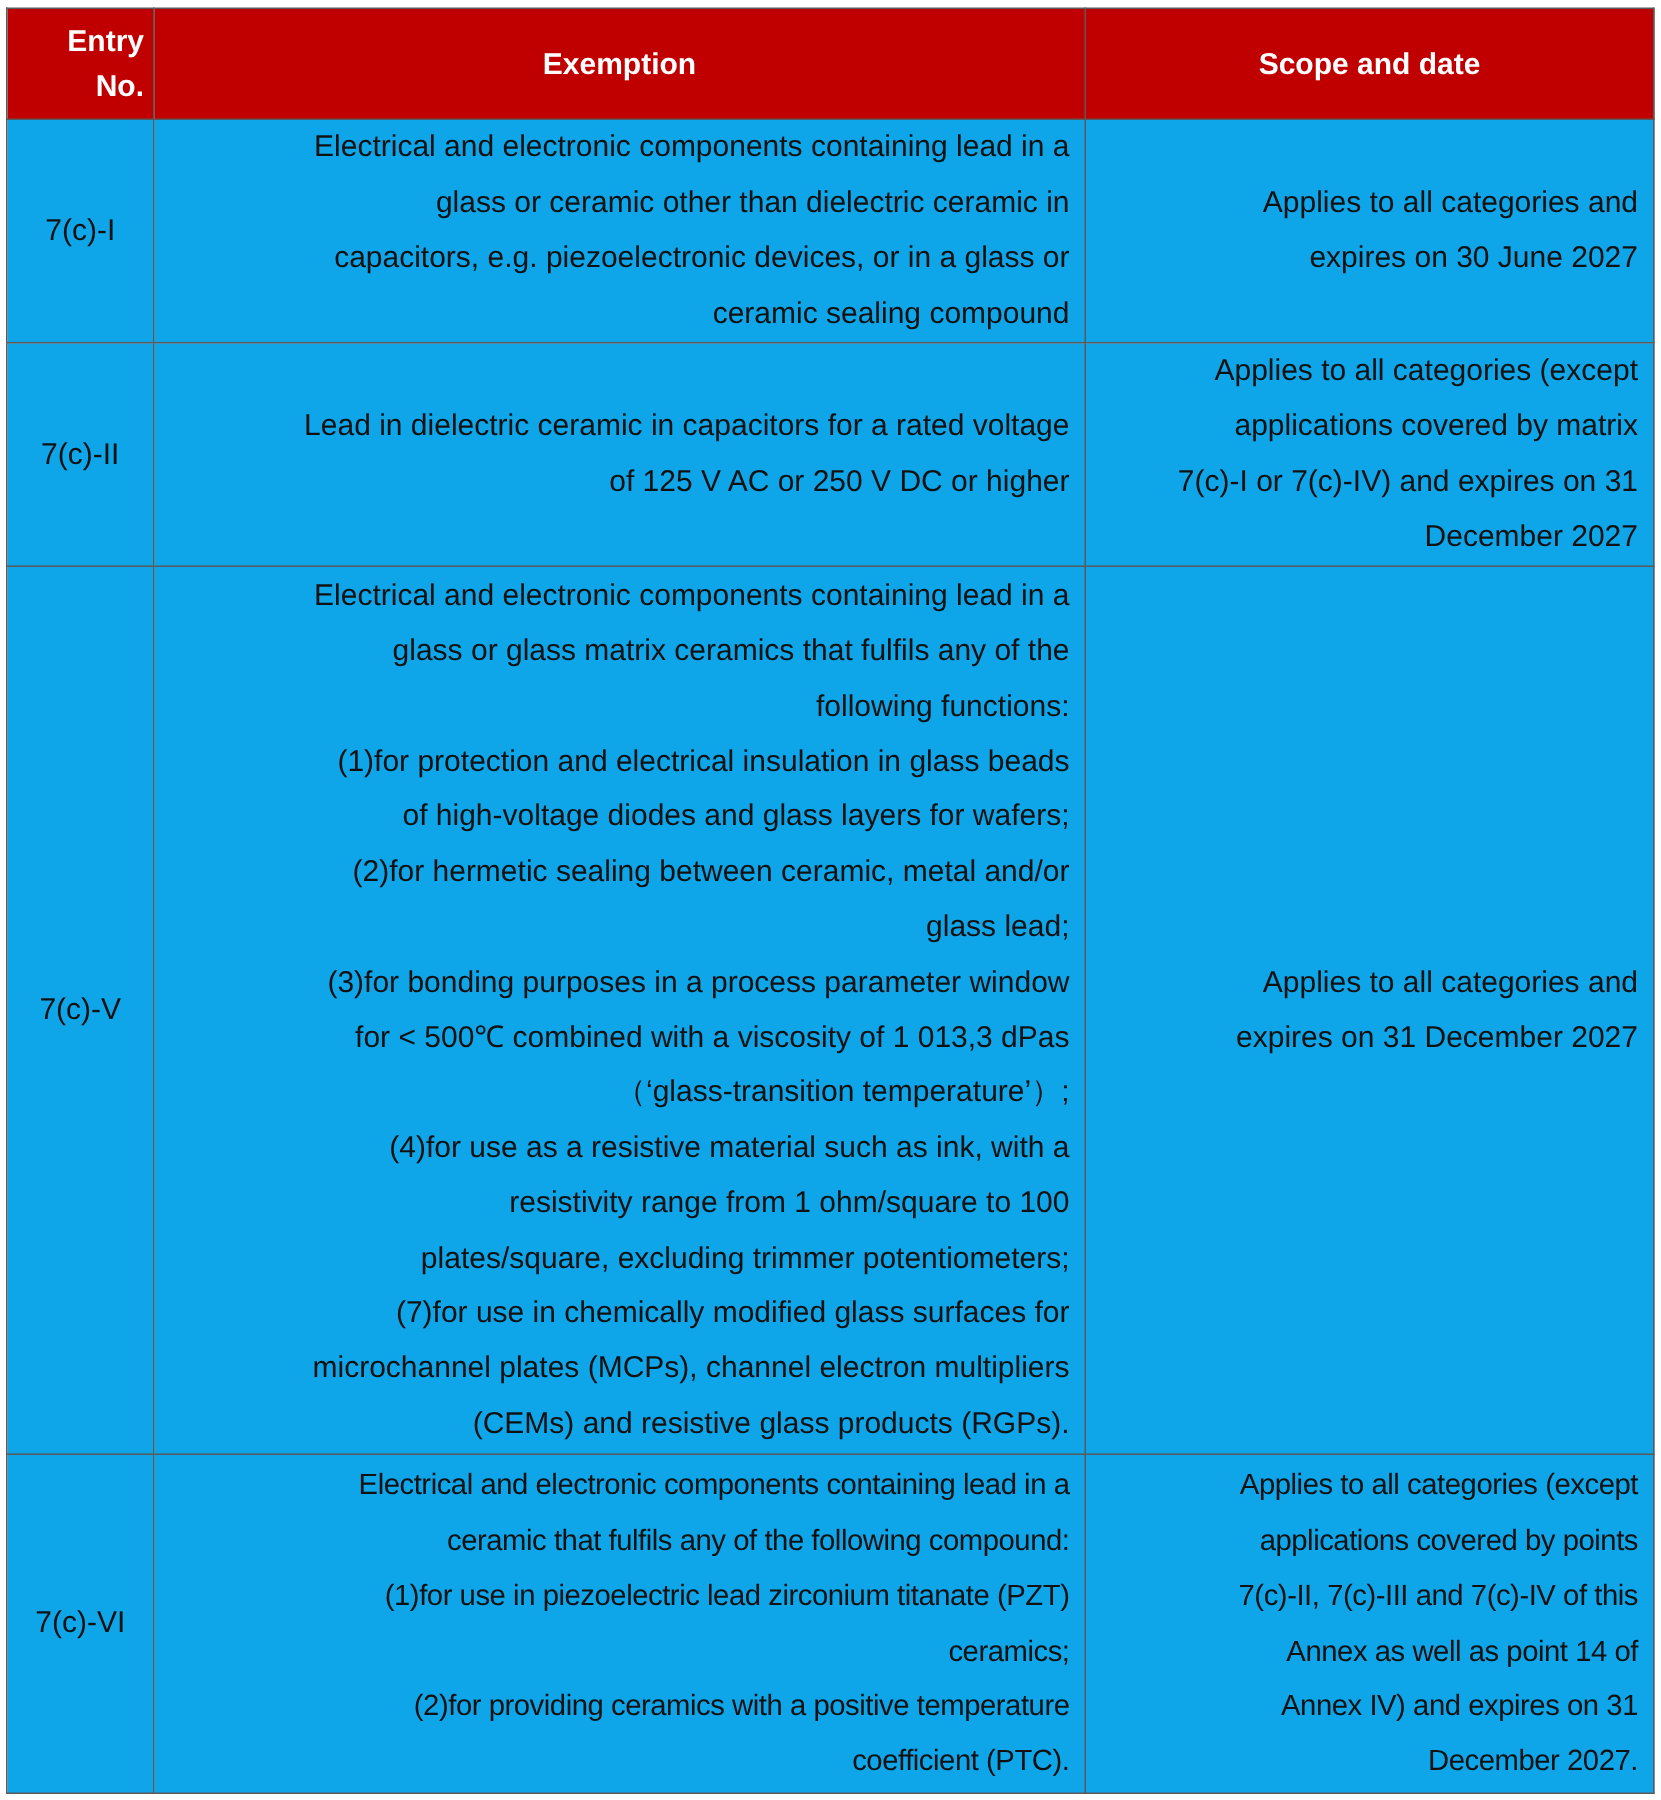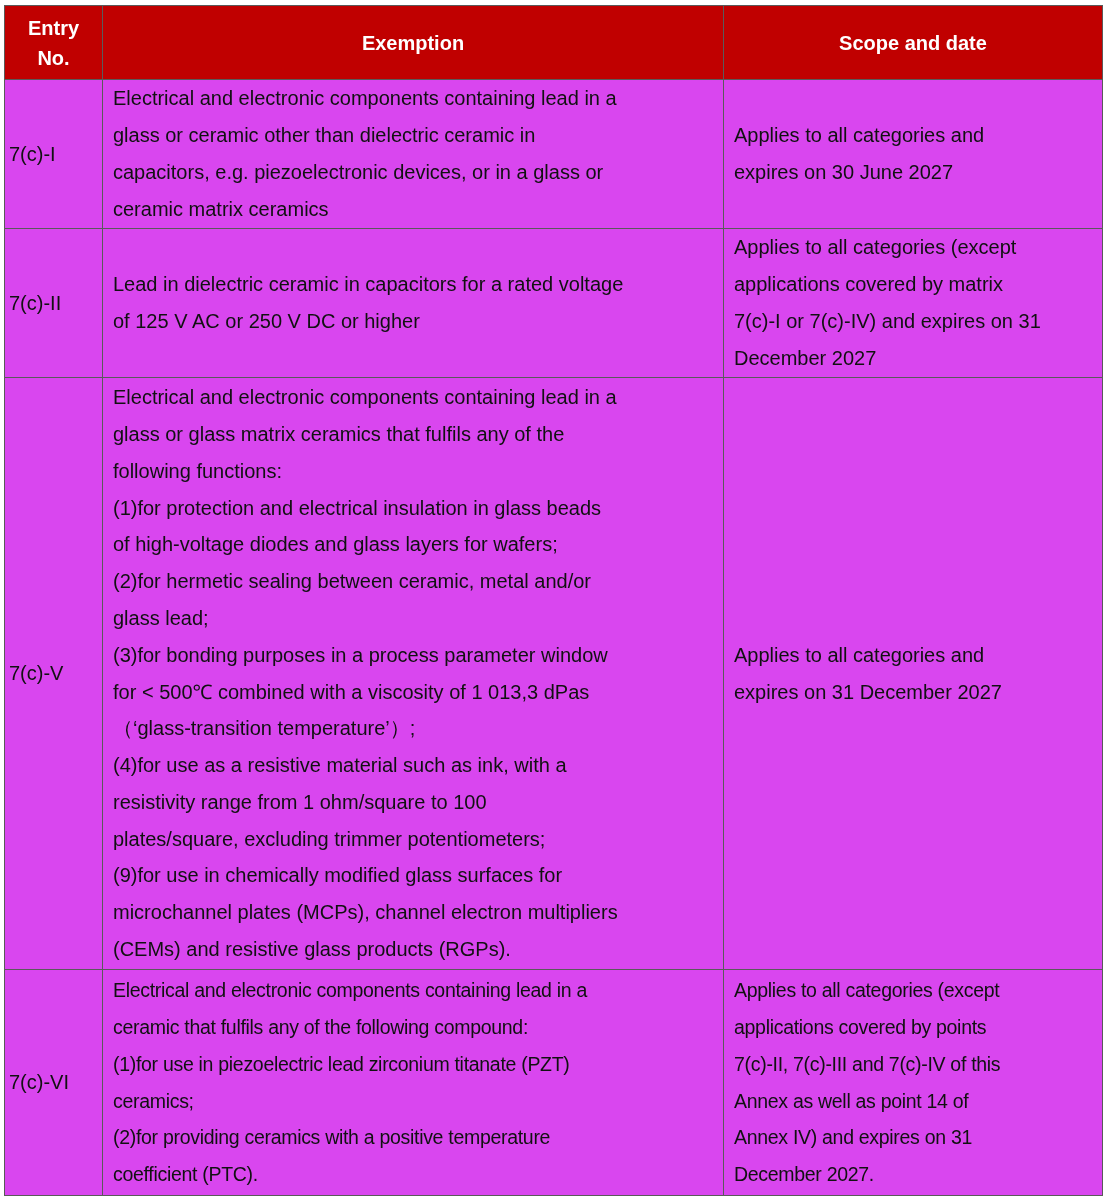--- a/index.html
+++ b/index.html
@@ -12,24 +12,24 @@
     col.c1 { width: 98px; }
     col.c2 { width: 621px; }
     col.c3 { width: 379px; }
     th {
       background: #c00000; color: #ffffff; font-weight: bold; font-size: 20px;
       line-height: 30px; text-align: center; vertical-align: middle;
       border: 1px solid #5a5a5a; height: 73px; padding: 0 6px;
     }
     td {
       border: 1px solid #5a5a5a; vertical-align: middle; font-size: 20px;
-      line-height: 36.8px; padding: 0 10px; background: #d946ef;
+      line-height: 36.8px; padding: 0 10px; background: #0ea5e9;
     }
-    td.entry { text-align: left; padding: 0 4px; }
-    .line { display: block; white-space: nowrap; }
+    td.entry { text-align: center; padding: 0 4px; }
+    .line { display: block; white-space: nowrap; text-align: right; }
     tr.r1 td { height: 148px; }
     tr.r2 td { height: 148px; }
     tr.r3 td { height: 591px; }
     tr.r4 td { height: 225px; }
     tr.r4 td.cond { font-size: 19.5px; letter-spacing: -0.3px; }
   </style>
 </head>
 <body>
 
 <table class="exemptions">
@@ -48,21 +48,21 @@
       <th>Scope and date</th>
     </tr>
   </thead>
   <tbody>
     <tr class="r1">
       <td class="entry">7(c)-I</td>
       <td>
         <span class="line">Electrical and electronic components containing lead in a</span>
         <span class="line">glass or ceramic other than dielectric ceramic in</span>
         <span class="line">capacitors, e.g. piezoelectronic devices, or in a glass or</span>
-        <span class="line">ceramic matrix ceramics</span>
+        <span class="line">ceramic sealing compound</span>
       </td>
       <td>
         <span class="line">Applies to all categories and</span>
         <span class="line">expires on 30 June 2027</span>
       </td>
     </tr>
     <tr class="r2">
       <td class="entry">7(c)-II</td>
       <td>
         <span class="line">Lead in dielectric ceramic in capacitors for a rated voltage</span>
@@ -84,21 +84,21 @@
         <span class="line">(1)for protection and electrical insulation in glass beads</span>
         <span class="line">of high-voltage diodes and glass layers for wafers;</span>
         <span class="line">(2)for hermetic sealing between ceramic, metal and/or</span>
         <span class="line">glass lead;</span>
         <span class="line">(3)for bonding purposes in a process parameter window</span>
         <span class="line">for &lt; 500℃ combined with a viscosity of 1 013,3 dPas</span>
         <span class="line">（‘glass-transition temperature’）;</span>
         <span class="line">(4)for use as a resistive material such as ink, with a</span>
         <span class="line">resistivity range from 1 ohm/square to 100</span>
         <span class="line">plates/square, excluding trimmer potentiometers;</span>
-        <span class="line">(9)for use in chemically modified glass surfaces for</span>
+        <span class="line">(7)for use in chemically modified glass surfaces for</span>
         <span class="line">microchannel plates (MCPs), channel electron multipliers</span>
         <span class="line">(CEMs) and resistive glass products (RGPs).</span>
       </td>
       <td>
         <span class="line">Applies to all categories and</span>
         <span class="line">expires on 31 December 2027</span>
       </td>
     </tr>
     <tr class="r4">
       <td class="entry">7(c)-VI</td>

